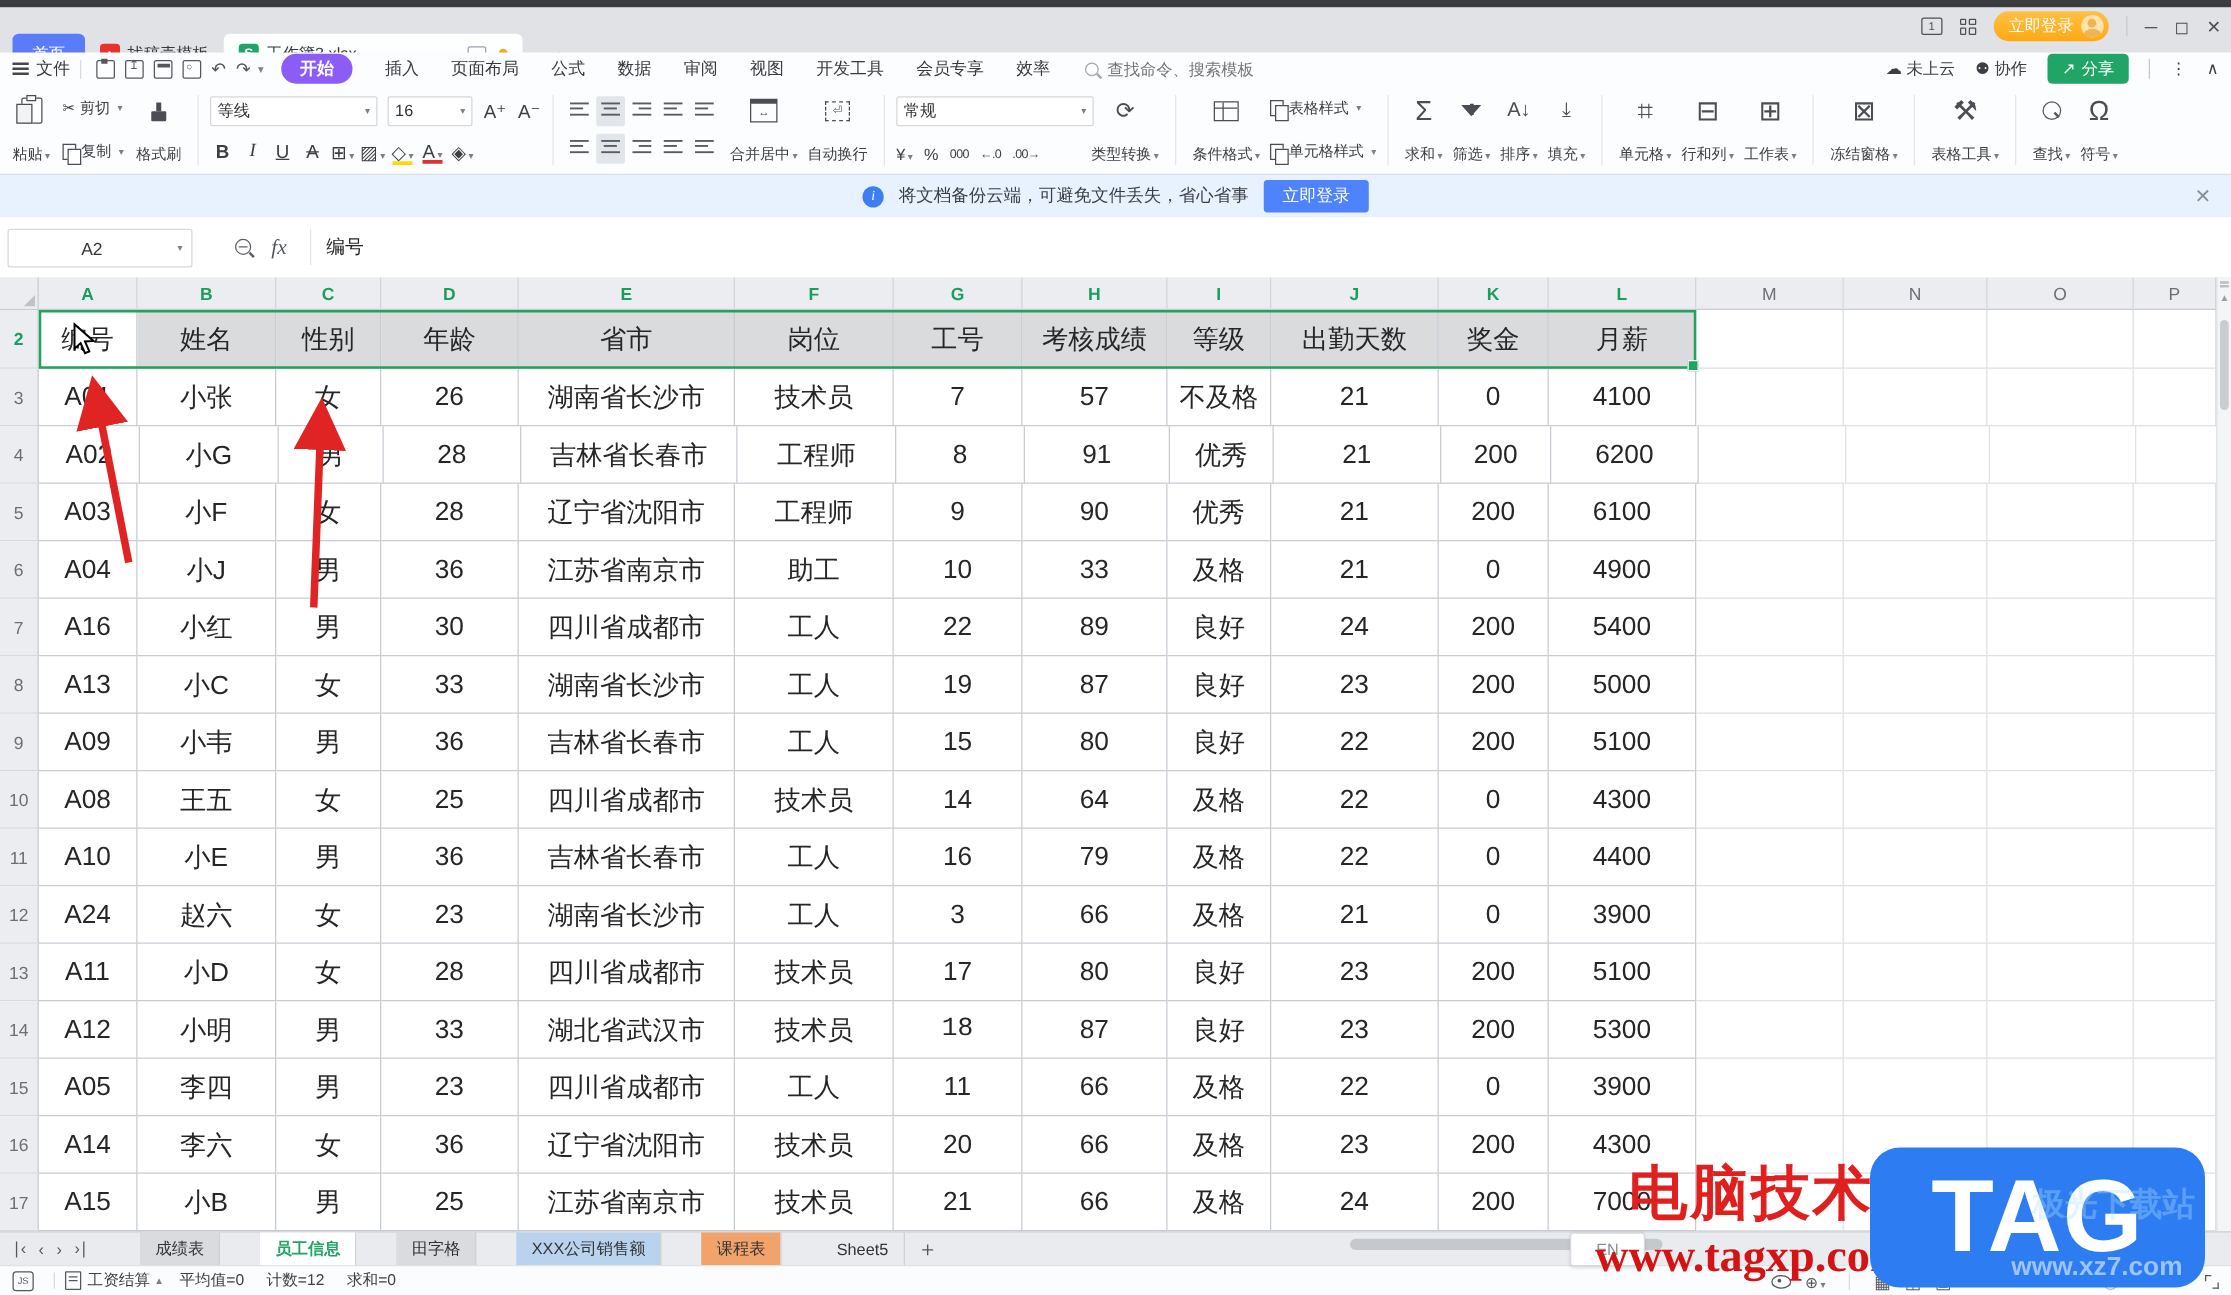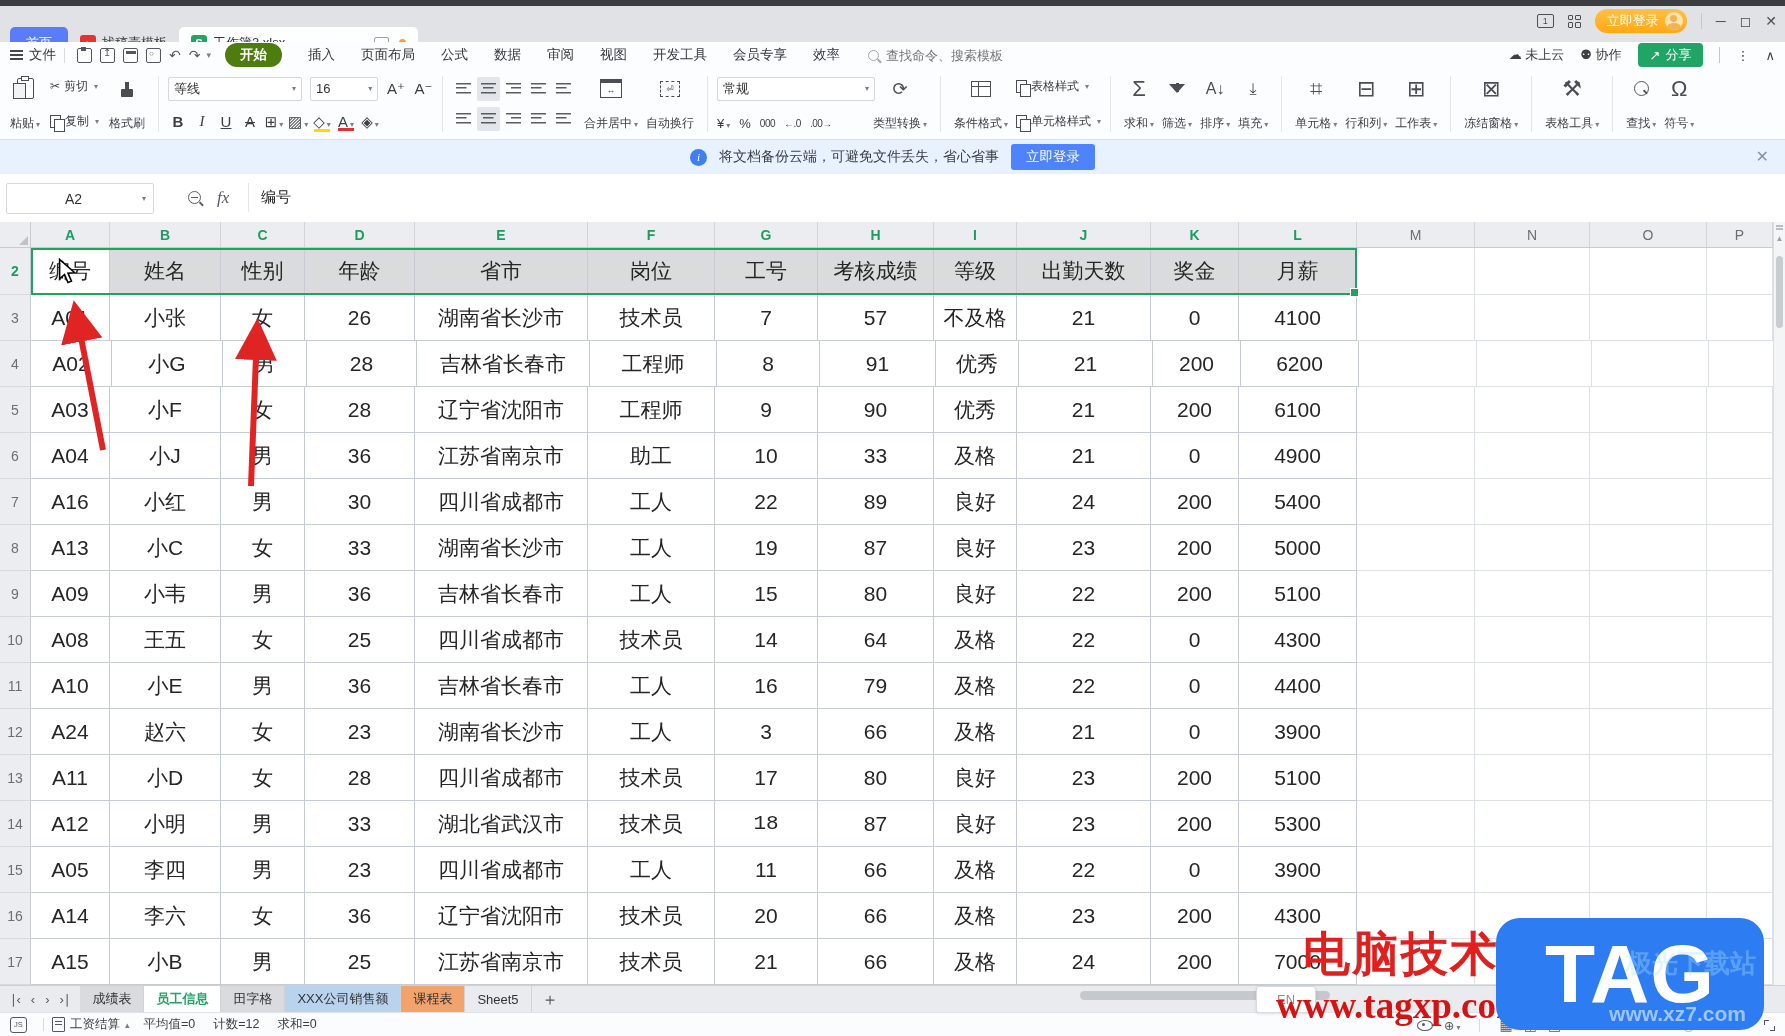--- a/index.html
+++ b/index.html
@@ -35,21 +35,21 @@
   .qsep{width:1px;height:15px;background:#d7dade;margin:0 8px;}
   .qicon{font-size:14px;color:#54585e;padding:0 4px;}
   .qbox{width:13px;height:13px;border:1.5px solid #54585e;border-radius:2px;margin:0 4px;position:relative;}
   .qbox.save::before{content:"";position:absolute;top:-1.5px;left:2.5px;width:5px;height:4px;background:#54585e;}
   .qbox.exp::before{content:"↥";position:absolute;top:-2px;left:2px;font-size:10px;color:#54585e;}
   .qbox.print::before{content:"";position:absolute;top:2px;left:1.5px;right:1.5px;height:3px;background:#54585e;}
   .qbox.prev::before{content:"○";position:absolute;top:0px;left:2px;font-size:8px;color:#54585e;}
   .qcaret{font-size:9px;color:#7b8087;margin-left:2px;}
   #menutabs{display:flex;align-items:center;margin-left:14px;gap:26px;}
   .mtab{white-space:nowrap;}
-  .mtab.active{background:#4d7c0f;color:#fff;border-radius:13px;padding:3px 15px;font-weight:bold;}
+  .mtab.active{background:#8b5cf6;color:#fff;border-radius:13px;padding:3px 15px;font-weight:bold;}
   #menusearch{display:flex;align-items:center;margin-left:28px;color:#a3a8af;gap:5px;}
   .mag{width:9px;height:9px;border:1.5px solid #a3a8af;border-radius:50%;position:relative;}
   .mag::after{content:"";position:absolute;width:5px;height:1.5px;background:#a3a8af;transform:rotate(45deg);left:8px;top:9px;}
   .mag.dark{border-color:#54585e;}.mag.dark::after{background:#54585e;}
   #menusearch input{border:none;outline:none;background:transparent;font-size:13px;color:#777;width:160px;font-family:inherit;}
   #menuright{position:absolute;right:10px;top:42px;height:26px;display:flex;align-items:center;gap:16px;font-size:13px;color:#3c4045;}
   .sharebtn{background:#21a567;color:#fff;border-radius:4px;padding:3px 12px;display:flex;gap:5px;align-items:center;}
   
   #ribbon{position:absolute;top:68px;left:0;right:0;height:72px;background:#fcfdfe;border-bottom:1px solid #dcdfe3;display:flex;align-items:center;padding-left:6px;box-sizing:border-box;}
   .rsep{width:1px;height:56px;background:#e4e6ea;margin:0 9px;flex:none;}
@@ -125,21 +125,21 @@
   #selbox{position:absolute;left:31px;top:26px;width:1326px;height:47px;border:2px solid #1fa35f;box-sizing:border-box;pointer-events:none;z-index:5;}
   #selbox .handle{position:absolute;right:-4px;bottom:-4px;width:7px;height:7px;background:#1fa35f;border:1px solid #fff;}
   
   #vscroll{position:absolute;top:222px;right:0;width:12px;height:763px;background:#f4f5f7;border-left:1px solid #dcdfe2;box-sizing:border-box;}
   #vscroll .split{height:2px;background:#b9bdc2;margin:3px 2px 2px;box-shadow:0 3px 0 #b9bdc2;}
   #vscroll .up{color:#9aa0a6;font-size:8px;text-align:center;margin-top:7px;}
   #vscroll .thumb{position:absolute;top:34px;left:2px;width:7px;height:72px;background:#c9cdd2;border-radius:4px;}
   
   #tabstrip{position:absolute;top:985px;left:0;right:0;height:27px;background:#e9ebee;border-top:1px solid #cdd0d4;display:flex;align-items:stretch;box-sizing:border-box;}
   #tabnav{display:flex;align-items:center;gap:10px;padding:0 10px;color:#54585e;font-size:13px;}
-  .stab{display:flex;align-items:center;padding:0 12px;font-size:13px;color:#333;border-right:1px solid #cfd3d7;white-space:nowrap;}
+  .stab{display:flex;align-items:center;padding:0 12px;font-size:13px;color:#333;border-right:1px solid #cfd3d7;white-space:nowrap;margin-left:32px;}
   .stab.plain{background:#d9dbde;}
   .stab.active{background:#ffffff;color:#21a567;font-weight:bold;}
   .stab.blue{background:#b9d3ee;}
   .stab.orange{background:#f2a36b;}
   .stab.none{background:transparent;}
   .addtab{display:flex;align-items:center;padding:0 10px;font-size:17px;color:#54585e;}
   #hthumb{position:absolute;left:1080px;top:5px;width:250px;height:9px;border-radius:5px;background:#c5c9ce;}
   
   #statusbar{position:absolute;top:1012px;left:0;right:0;height:24px;background:#fbfcfd;border-top:1px solid #e0e3e6;display:flex;align-items:center;font-size:12.5px;color:#3d4043;box-sizing:border-box;}
   .jsico{width:15px;height:14px;border:1.5px solid #54585e;border-radius:3px;font-size:7.5px;display:flex;align-items:center;justify-content:center;color:#54585e;margin:0 8px 0 10px;}

